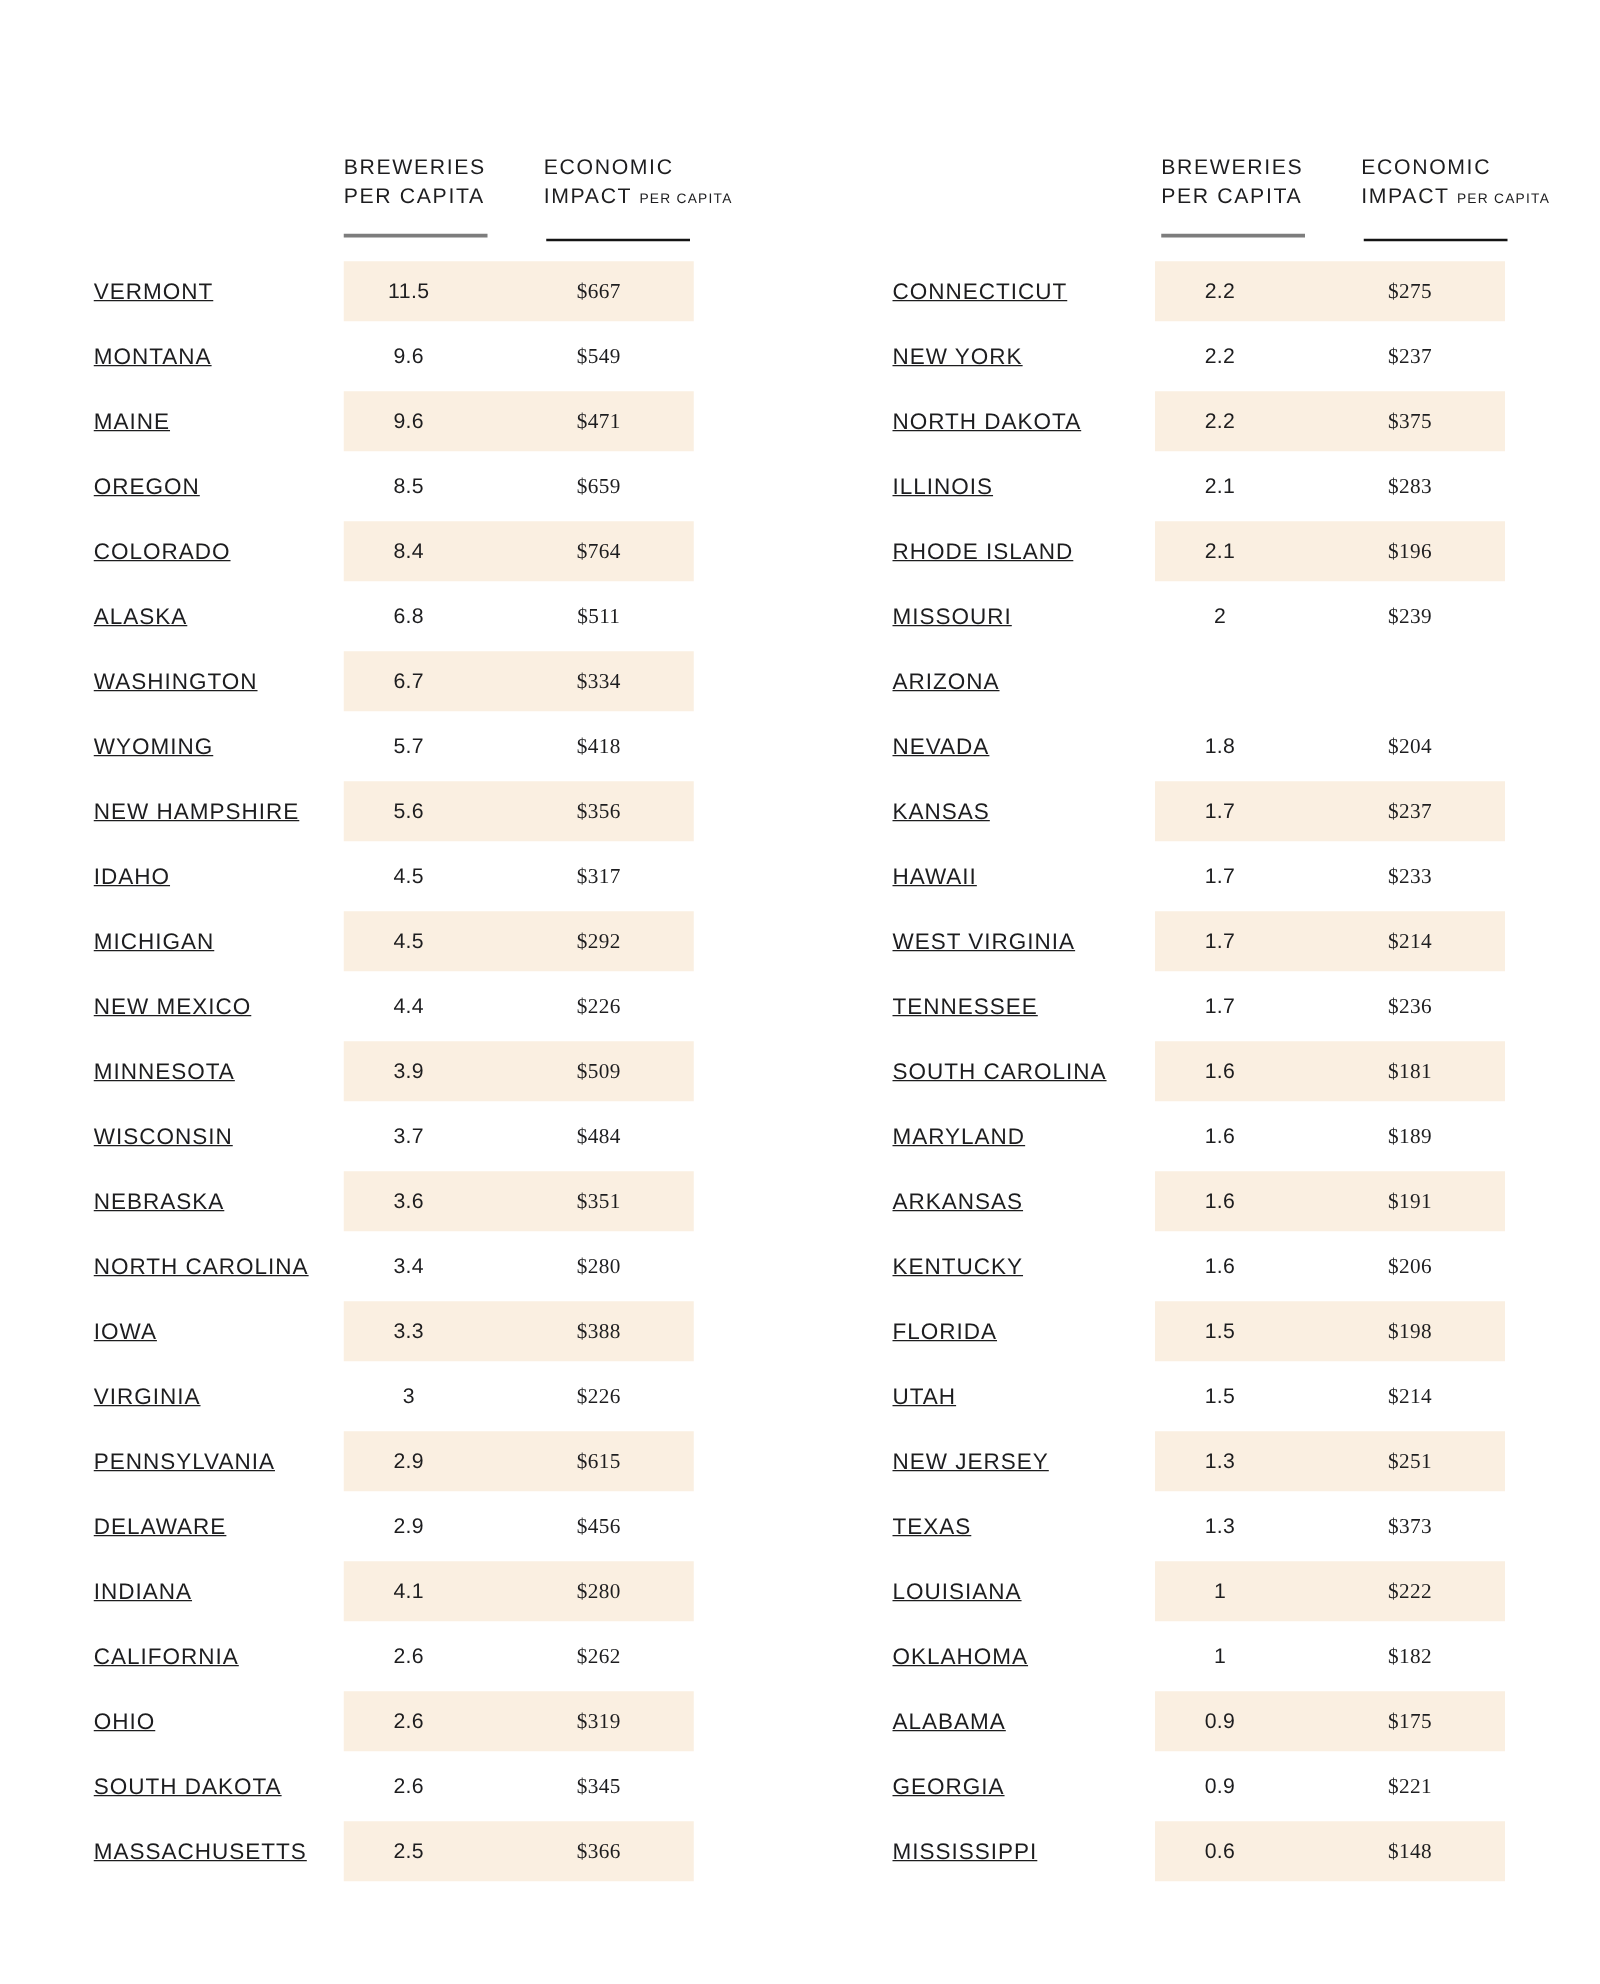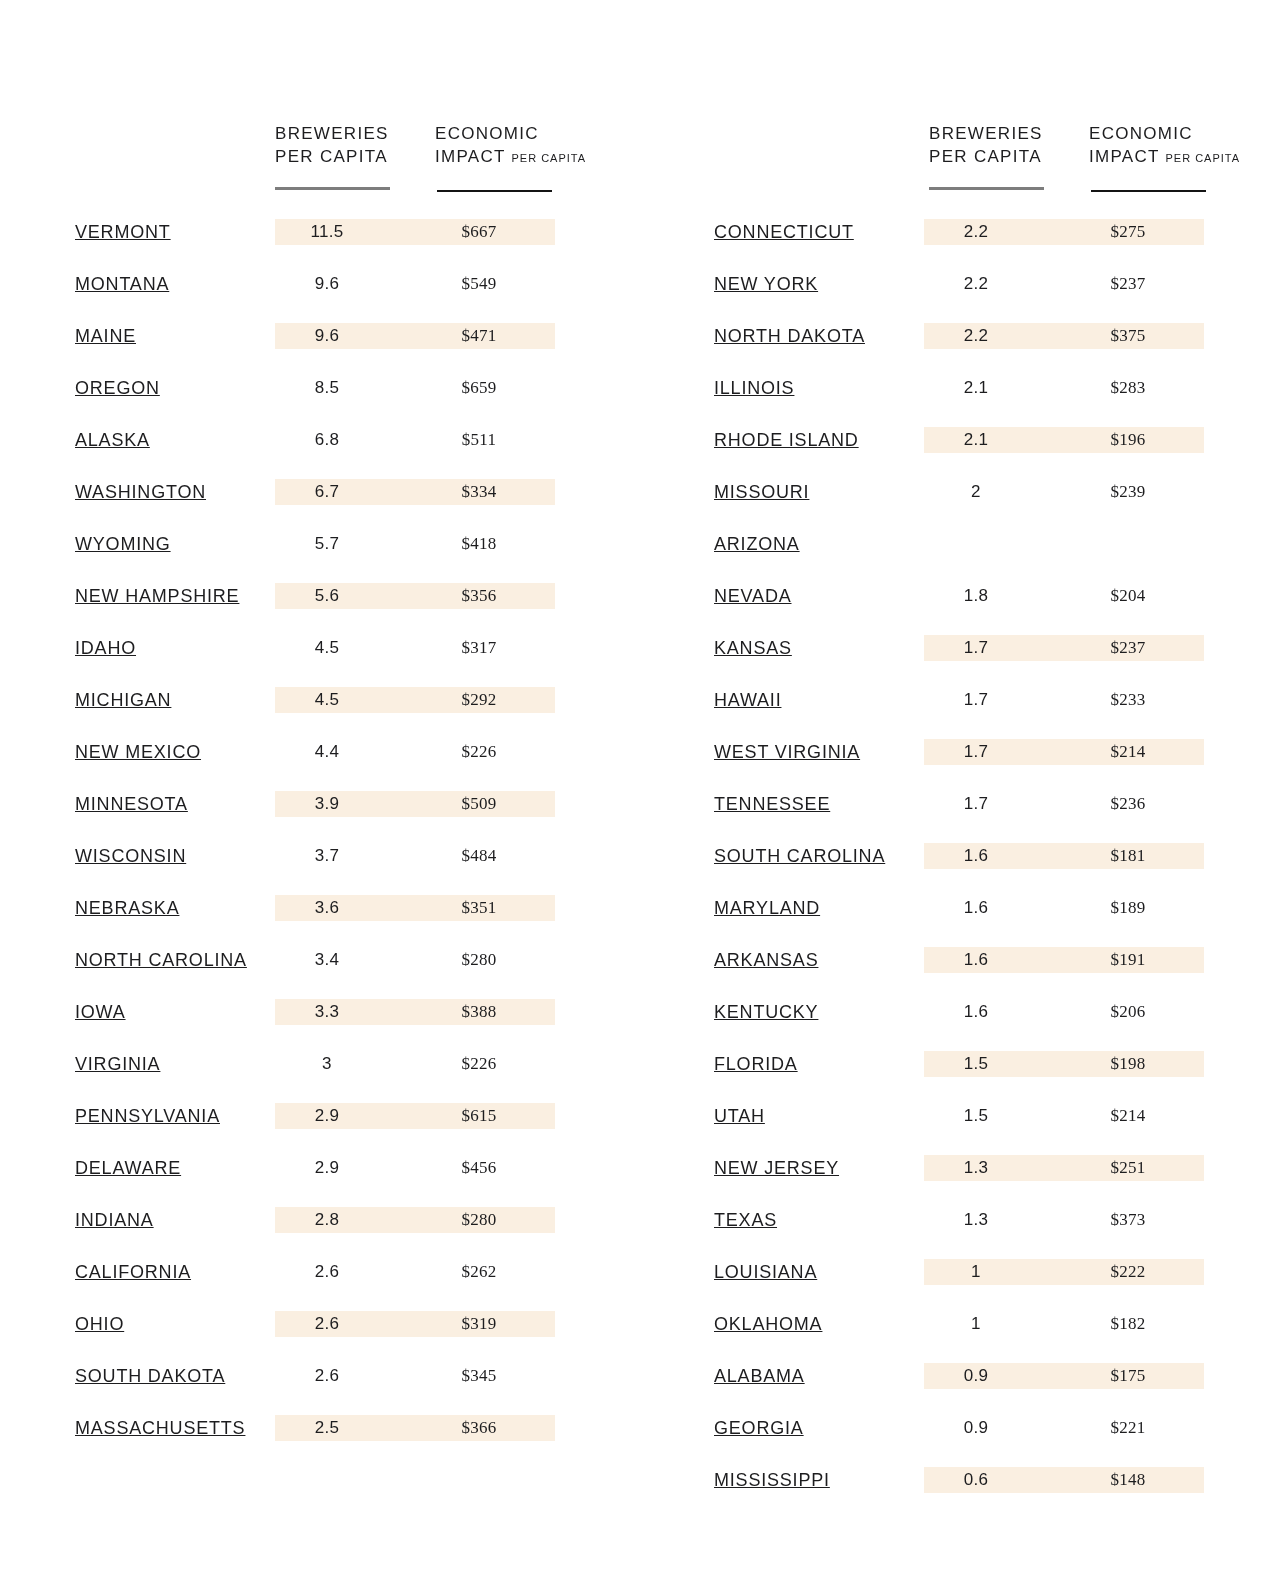--- a/index.html
+++ b/index.html
@@ -69,21 +69,21 @@
     font-size: 18px;
     letter-spacing: 0.8px;
     text-transform: uppercase;
     white-space: nowrap;
     text-decoration: underline;
   }
   .band {
     display: flex;
     align-items: center;
     width: 280px;
-    height: 26px;
+    height: 48px;
   }
   .band.highlight { background: var(--highlight, #faefe1); }
   .val {
     font-size: 17px;
     letter-spacing: 0.3px;
     text-align: center;
     box-sizing: border-box;
   }
   .val.brew { width: 128px; padding-right: 24px; }
   .val.impact { width: 152px; font-family: Liberation Serif, serif; }
@@ -129,20 +129,27 @@
           </div>
         </div>
         <div class="row">
           <div class="state-label">OREGON</div>
           <div class="band">
             <div class="val brew">8.5</div>
             <div class="val impact">$659</div>
           </div>
         </div>
         <div class="row">
+          <div class="state-label">COLORADO</div>
+          <div class="band highlight">
+            <div class="val brew">8.4</div>
+            <div class="val impact">$764</div>
+          </div>
+        </div>
+        <div class="row">
           <div class="state-label">ALASKA</div>
           <div class="band">
             <div class="val brew">6.8</div>
             <div class="val impact">$511</div>
           </div>
         </div>
         <div class="row">
           <div class="state-label">WASHINGTON</div>
           <div class="band highlight">
             <div class="val brew">6.7</div>
@@ -236,21 +243,21 @@
         <div class="row">
           <div class="state-label">DELAWARE</div>
           <div class="band">
             <div class="val brew">2.9</div>
             <div class="val impact">$456</div>
           </div>
         </div>
         <div class="row">
           <div class="state-label">INDIANA</div>
           <div class="band highlight">
-            <div class="val brew">2.8</div>
+            <div class="val brew">4.1</div>
             <div class="val impact">$280</div>
           </div>
         </div>
         <div class="row">
           <div class="state-label">CALIFORNIA</div>
           <div class="band">
             <div class="val brew">2.6</div>
             <div class="val impact">$262</div>
           </div>
         </div>

